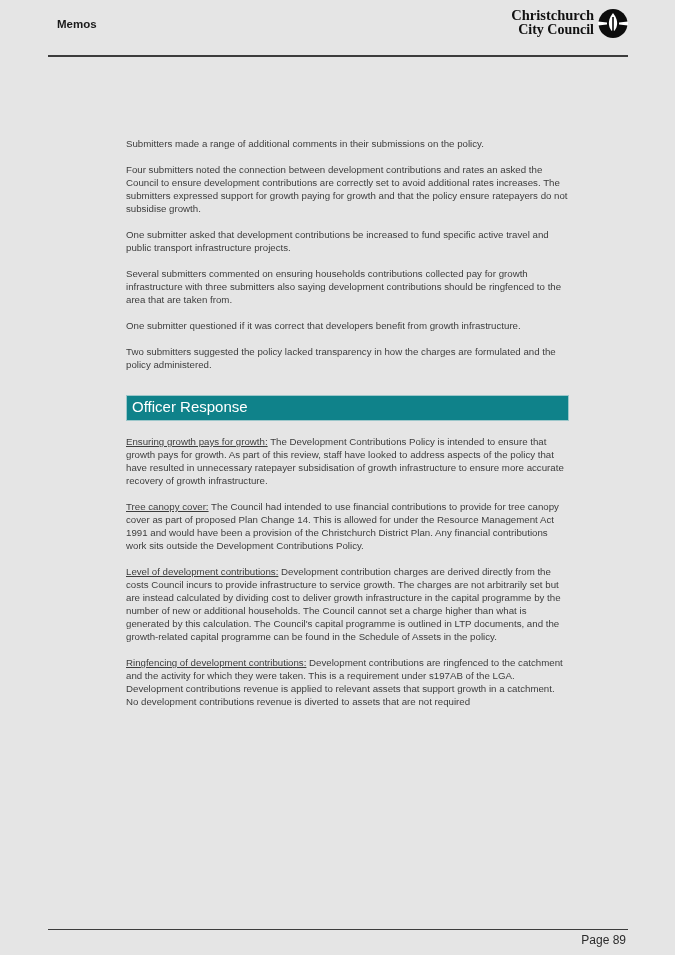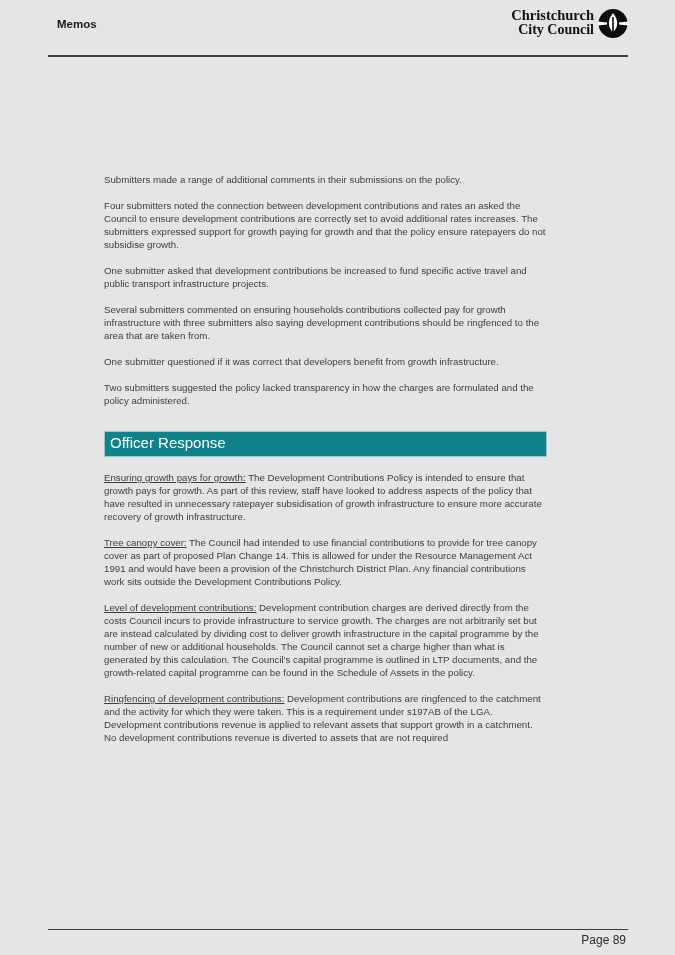--- a/index.html
+++ b/index.html
@@ -45,26 +45,25 @@
     margin-right: 4px;
   }
   .logo-line1 { font-size: 14.5px; display: block; }
   .logo-line2 { font-size: 14px; display: block; }
   .logo-mark { display: block; width: 30px; height: 31px; }
 
   
   .content {
     position: absolute;
     top: 137px;
-    left: 104px;
+    left: 126px;
     width: 443px;
     color: #3d3d3d;
     font-size: 9.7px;
     line-height: 13px;
-    margin-top: 36px;
   }
   .para { margin-bottom: 13px; }
   .lead { text-decoration: underline; }
 
   .banner {
     margin-top: 24px;   
     margin-bottom: 14px;
     height: 26px;
     background: #0f828a;
     border: 1px solid #9cc7ca;

